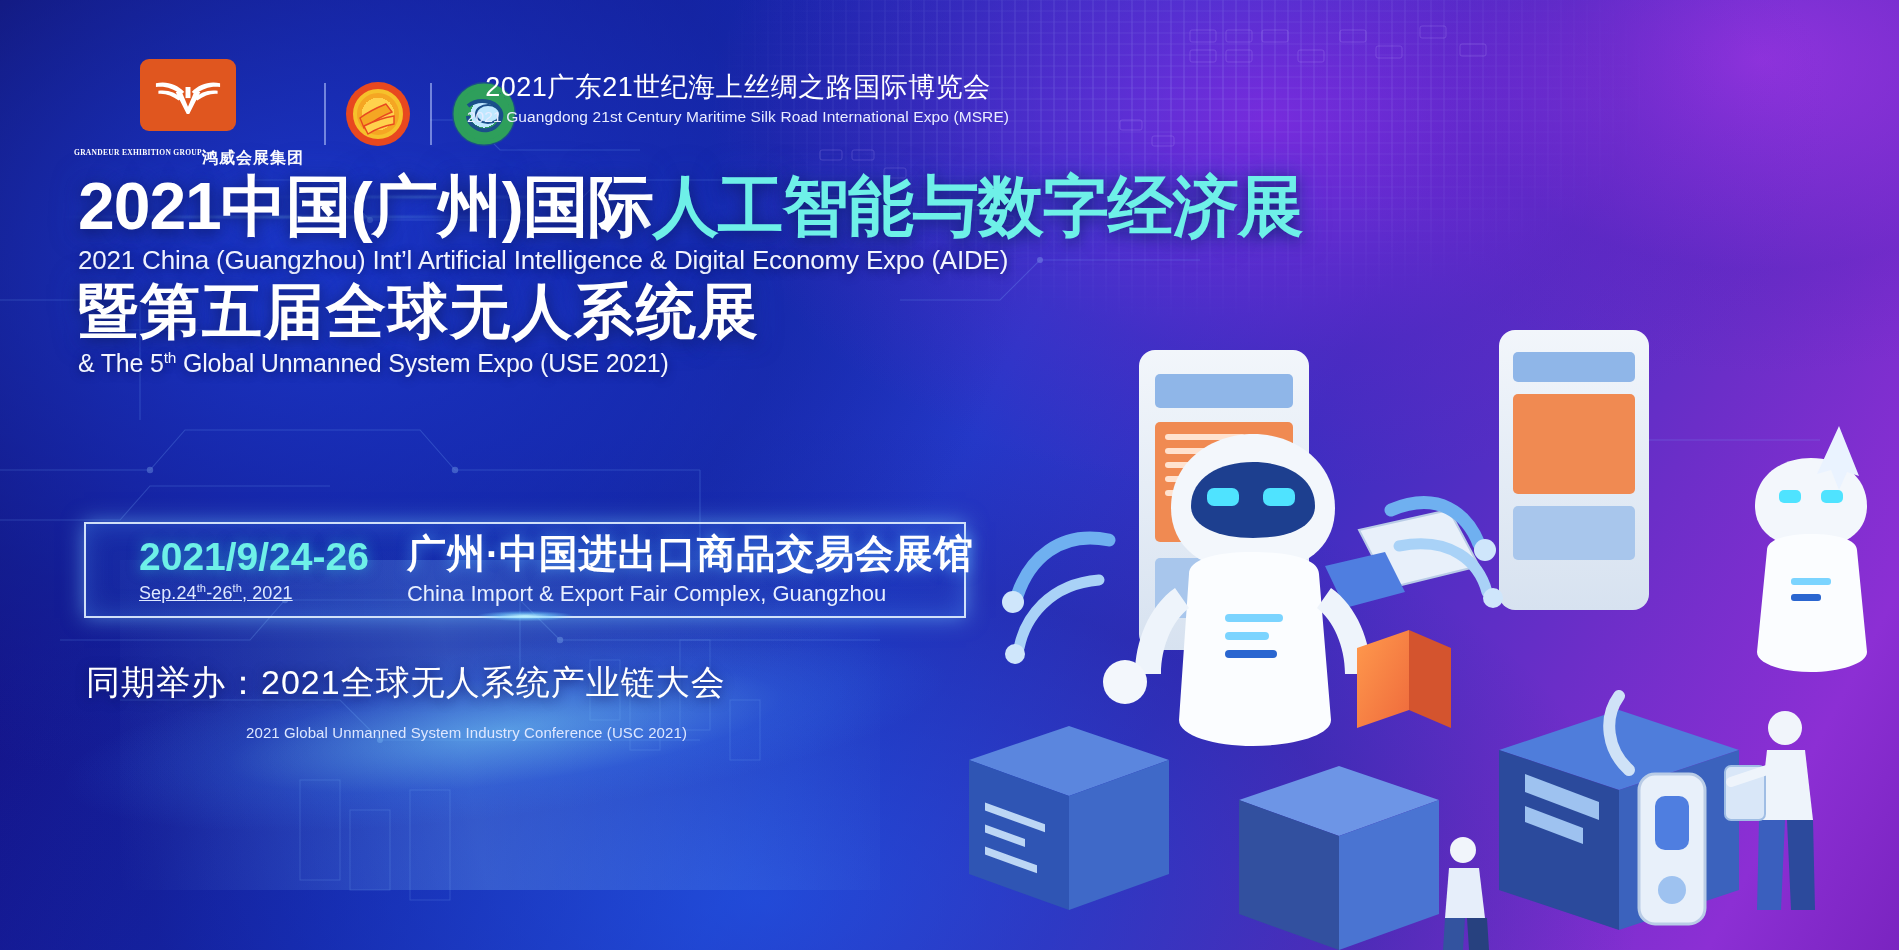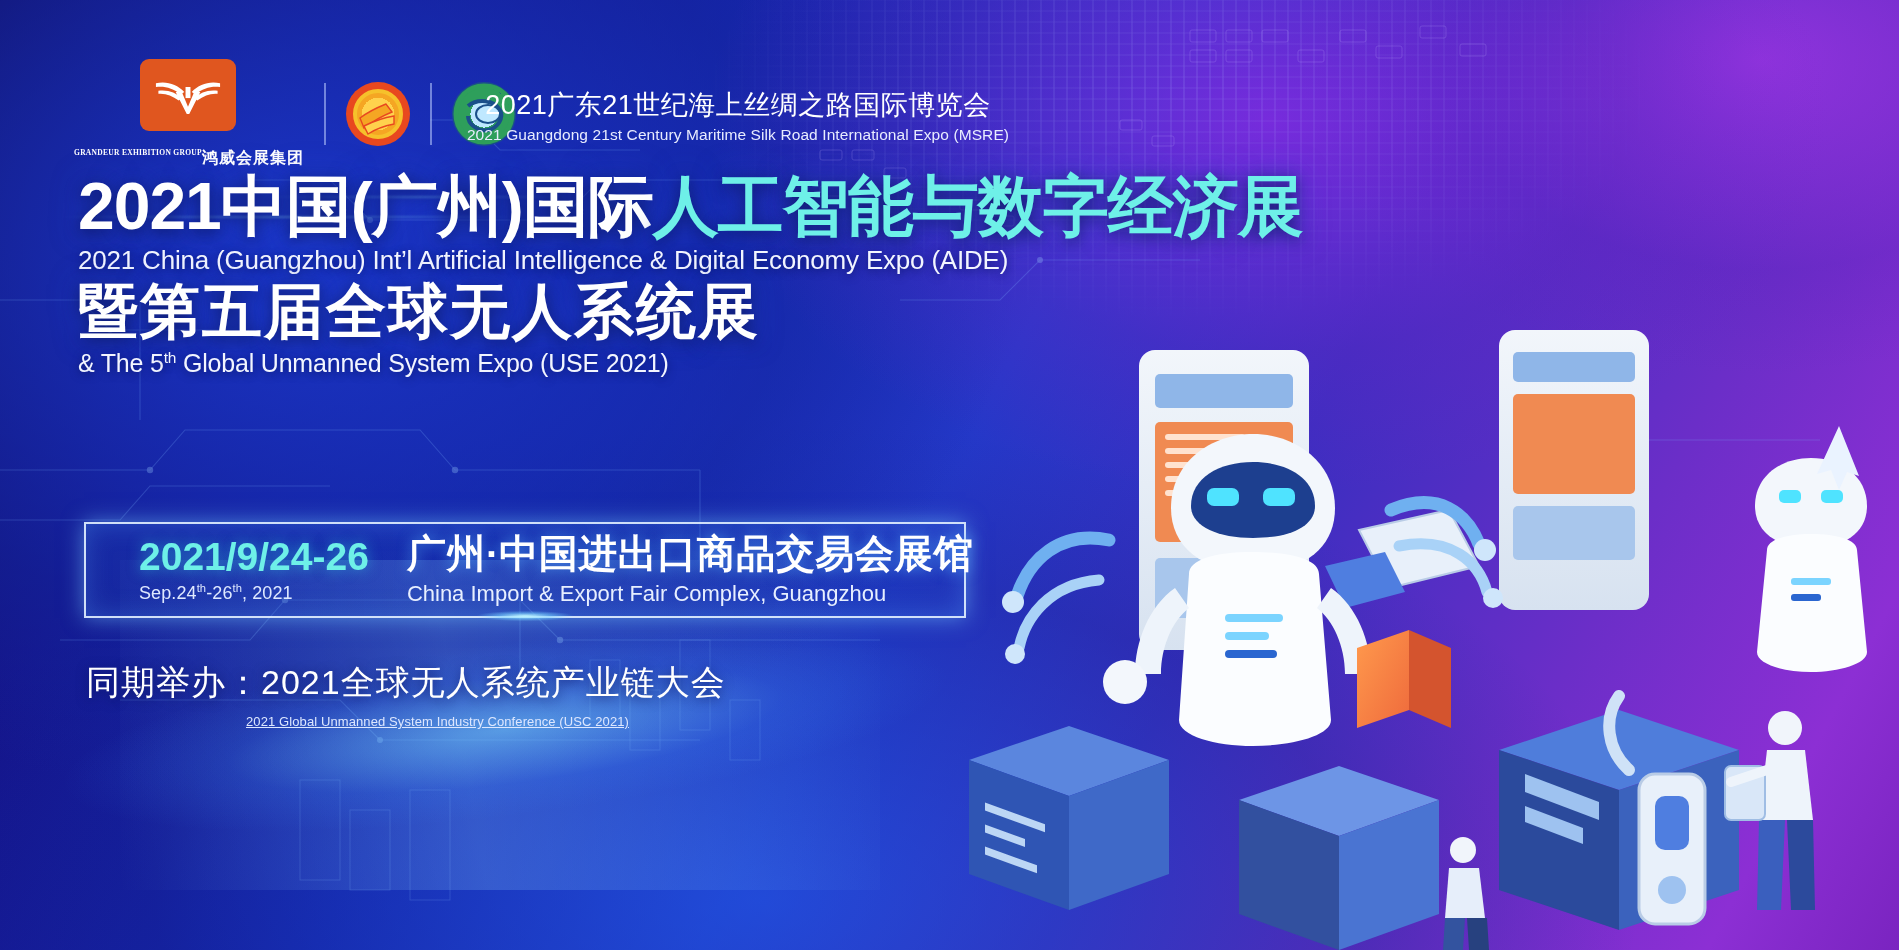--- a/index.html
+++ b/index.html
@@ -53,21 +53,21 @@
   }
   .logo-grandeur svg{ width:74px; height:46px; }
   .logo-text-wrap{ display:flex; align-items:center; margin-left:2px; }
   .logo-en{ font-size:7.5px; letter-spacing:.3px; color:#fff; font-family:"Liberation Serif", serif; margin-top:4px; white-space:nowrap; font-weight:bold; }
   .logo-cn{ font-size:16px; color:#fff; font-weight:bold; letter-spacing:1px; margin-top:17px; white-space:nowrap; }
   .vdiv{ width:2px; height:62px; background:rgba(190,205,255,.55); margin:0 20px; }
   .logo-circle{ width:64px; height:64px; border-radius:50%; position:relative; }
   .logo-msre{ background:radial-gradient(circle at 50% 50%, #ffd24d 0 36%, #f5a623 36% 52%, #e8481f 52% 74%, #f6c12b 74% 86%, #e8481f 86% 100%); }
   .logo-green{ background:radial-gradient(circle at 50% 50%, #bfe8ff 0 30%, #2e9f5b 30% 58%, #1a4f8a 58% 78%, #2e9f5b 78% 100%); }
 
-  #headtitle{ position:absolute; left:418px; top:88px; width:640px; text-align:center; }
+  #headtitle{ position:absolute; left:418px; top:70px; width:640px; text-align:center; }
   #headtitle .cn{ font-size:27px; color:#ffffff; letter-spacing:.5px; line-height:1.28; white-space:nowrap; }
   #headtitle .en{ font-size:15.5px; color:#e8ecff; letter-spacing:.1px; margin-top:3px; white-space:nowrap; }
 
   
   #maintitle{ position:absolute; left:78px; top:172px; }
   .t1{
     font-size:66px; font-weight:bold; letter-spacing:-1px; line-height:1.05;
     white-space:nowrap;
     text-shadow:0 3px 16px rgba(10,20,90,.85), 0 0 30px rgba(40,80,220,.55);
   }
@@ -97,32 +97,32 @@
     background:linear-gradient(90deg, rgba(30,70,190,.22), rgba(30,90,210,.10));
   }
   #datebox::after{
     content:""; position:absolute; left:50%; bottom:-7px; transform:translateX(-50%);
     width:130px; height:14px;
     background:radial-gradient(ellipse 65px 7px at 50% 50%, rgba(190,245,255,1) 0%, rgba(120,210,255,.55) 40%, rgba(80,170,255,0) 75%);
   }
   .date-col{ width:330px; padding-left:28px;margin-left:25px; }
   .date-cn{ font-size:39px; font-weight:bold; color:#6ef0e8; letter-spacing:0px; line-height:1; white-space:nowrap;
             text-shadow:0 0 14px rgba(60,220,230,.55); }
-  .date-en{ font-size:18px; color:#dfe9ff; margin-top:6px; letter-spacing:.1px; white-space:nowrap; }
+  .date-en{ font-size:18px; color:#dfe9ff; margin-top:6px; letter-spacing:.1px; white-space:nowrap;text-decoration:underline; }
   .box-div{ width:2px; height:56px; background:rgba(225,240,255,.85); margin:0 6px 0 0; }
   .venue-col{ padding-left:32px; }
   .venue-cn{ font-size:39px; font-weight:bold; color:#ffffff; letter-spacing:.5px; line-height:1; white-space:nowrap;
              text-shadow:0 0 14px rgba(90,180,255,.7); }
   .venue-en{ font-size:22px; color:#e7efff; margin-top:8px; letter-spacing:0; white-space:nowrap; }
 
   
   #footer{ position:absolute; left:86px; top:660px; }
   .foot-cn{ font-size:34px; color:#ffffff; letter-spacing:1px; white-space:nowrap;
             text-shadow:0 2px 12px rgba(10,20,90,.8); }
-  .foot-en{ font-size:13px; color:#dde7ff; margin-top:8px; margin-left:160px; letter-spacing:.1px; white-space:nowrap;text-decoration:underline; }
+  .foot-en{ font-size:15px; color:#dde7ff; margin-top:18px; margin-left:160px; letter-spacing:.1px; white-space:nowrap; }
 
   
   #illustration{ position:absolute; right:0; bottom:0; width:960px; height:620px; pointer-events:none; }
 </style>
 </head>
 <body>
 
 <div id="banner">
 
   <div class="hexgrid"></div>

